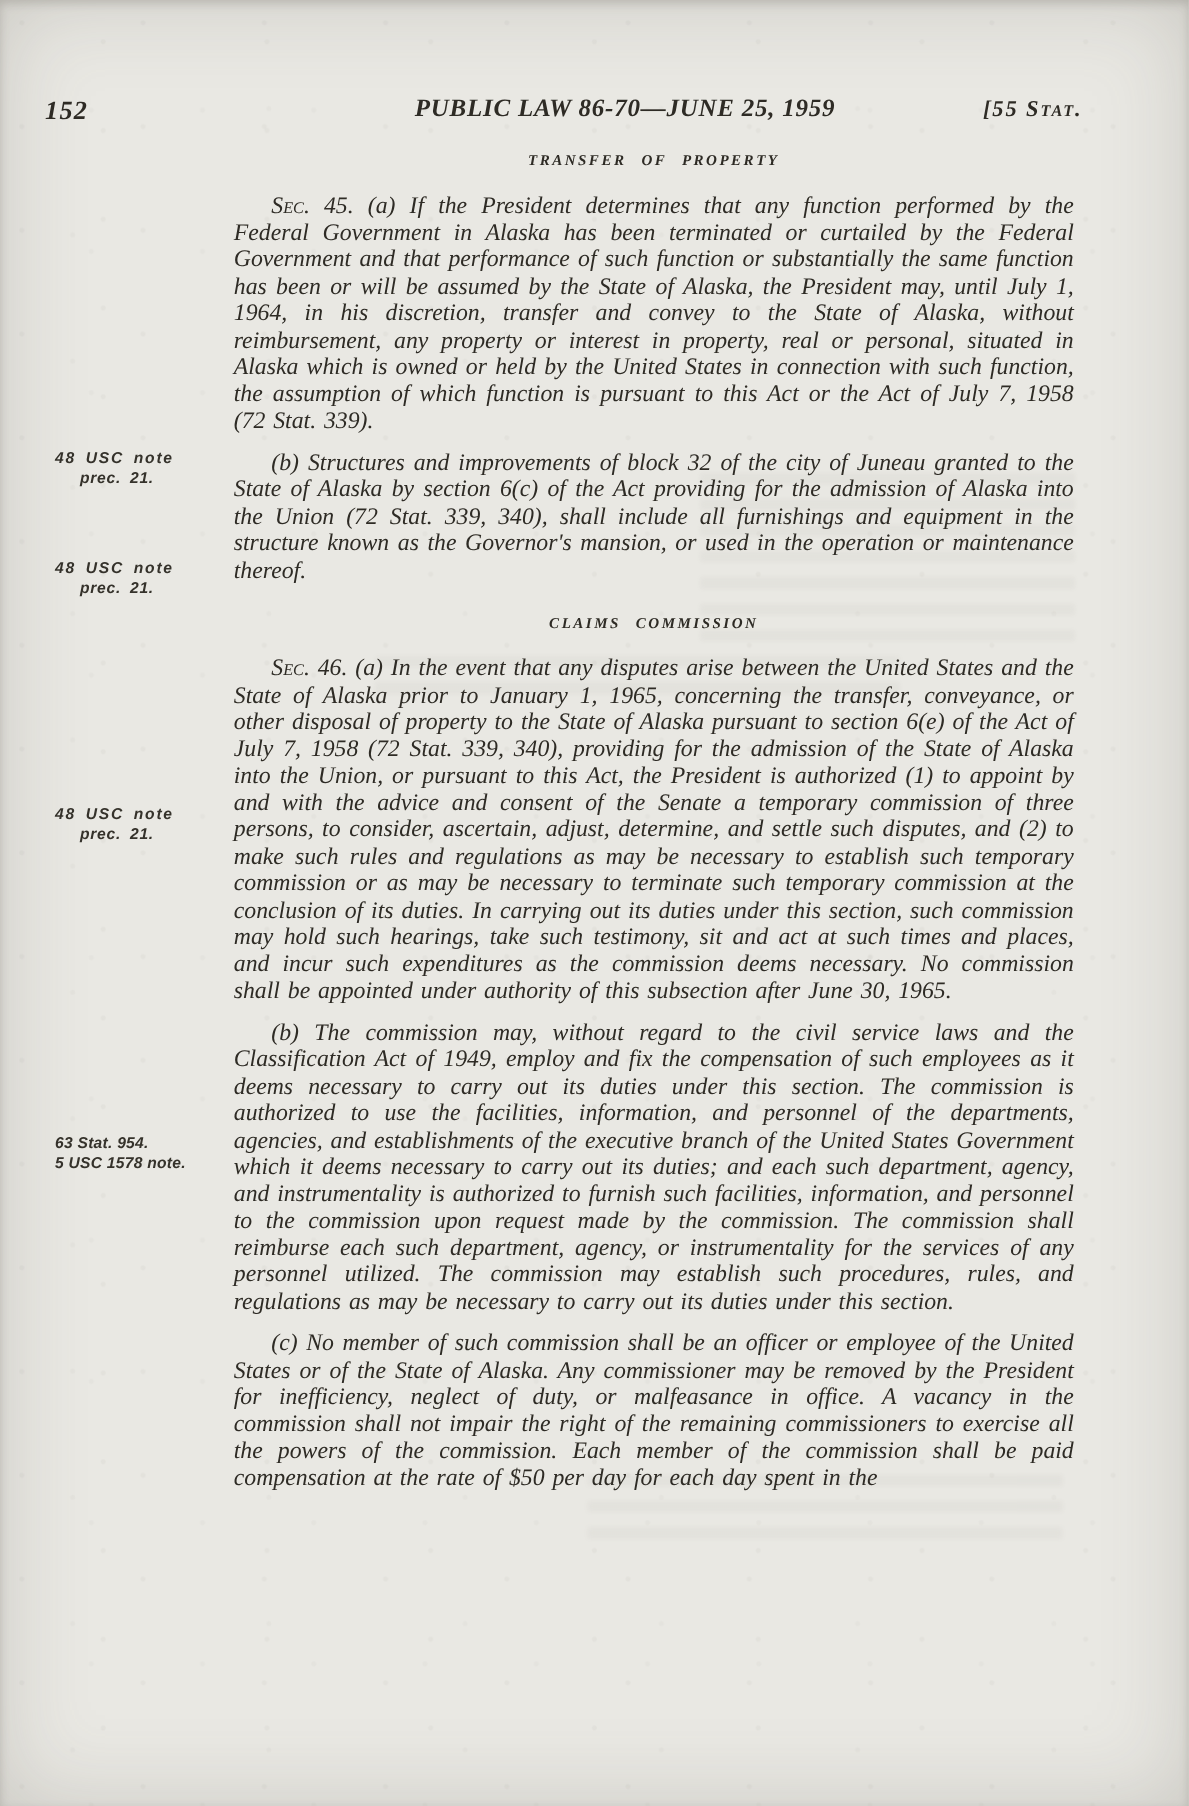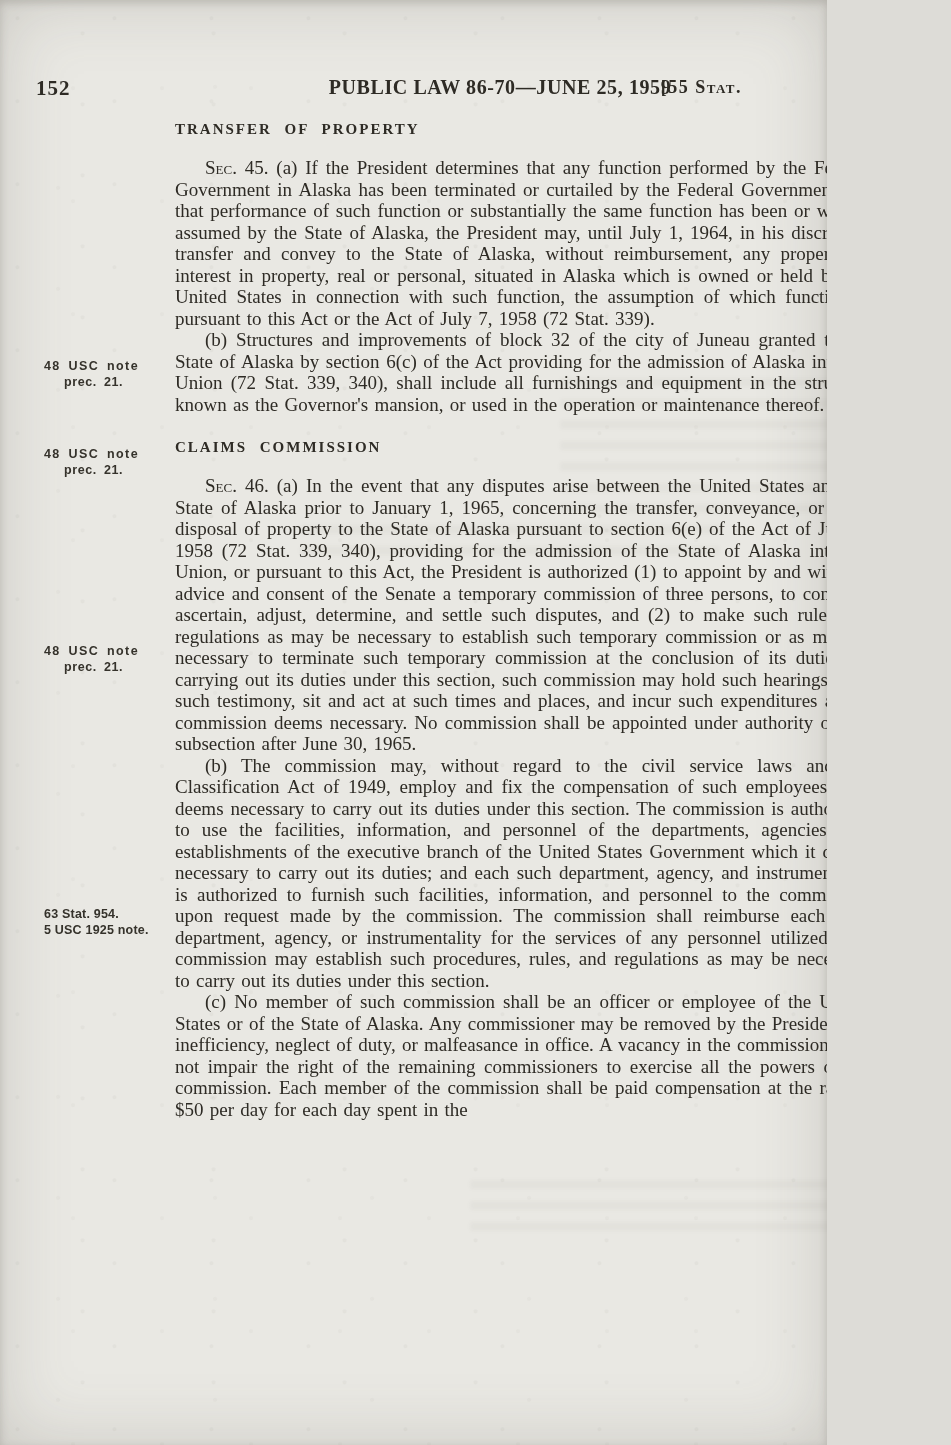--- a/index.html
+++ b/index.html
@@ -2,33 +2,34 @@
 <html><head>
 <meta charset="utf-8">
 <style>
   html, body {
     margin: 0;
     padding: 0;
     background: #dddcd7;
   }
   .page {
     position: relative;
-    width: 827px;
+    width: 951px;
     height: 1445px;
     background-color: #e9e8e3;
     background-image:
       radial-gradient(circle at 18% 22%, rgba(110,105,95,0.05) 0 1.5px, transparent 2.5px),
       radial-gradient(circle at 63% 47%, rgba(110,105,95,0.05) 0 1.5px, transparent 2.5px),
       radial-gradient(circle at 82% 78%, rgba(110,105,95,0.04) 0 1.5px, transparent 2.5px),
       radial-gradient(circle at 37% 86%, rgba(110,105,95,0.04) 0 1.5px, transparent 2.5px);
     background-size: 97px 83px, 131px 71px, 89px 113px, 157px 101px;
     box-shadow: inset 0 0 70px rgba(95,92,84,0.22), inset 0 3px 8px rgba(95,92,84,0.25);
     overflow: hidden;
     font-family: "Liberation Serif", serif;
     color: #2e2b25;
+    font-style: italic;
   }
 
   
   .artifact {
     position: absolute;
     background: repeating-linear-gradient(
       180deg,
       rgba(100,95,85,0.10) 0 9px,
       transparent 9px 21px);
     filter: blur(2px);
@@ -72,32 +73,33 @@
     letter-spacing: 1.5px;
   }
 
   .body-column {
     position: absolute;
     left: 175px;
     top: 122px;
     width: 696px;
   }
   .section-heading {
-    font-size: 15px;
+    font-size: 12px;
     font-weight: bold;
     line-height: 1;
+    text-align: center;
     letter-spacing: 2px;
     word-spacing: 7px;
     margin: 0 0 20px 0;
   }
   .section-heading.later {
     margin-top: 25px;
   }
   .para {
-    margin: 0;
+    margin: 12px;
     font-size: 19px;
     line-height: 21.5px;
     text-align: justify;
     text-indent: 30px;
     word-spacing: 1.5px;
   }
   .sc {
     font-variant: small-caps;
   }
 
@@ -147,21 +149,21 @@
     <div class="margin-note spaced" style="top:446px;">
       <div>48 USC note</div>
       <div class="indent2">prec. 21.</div>
     </div>
     <div class="margin-note spaced" style="top:643px;">
       <div>48 USC note</div>
       <div class="indent2">prec. 21.</div>
     </div>
     <div class="margin-note tight" style="top:906px;">
       <div>63 Stat. 954.</div>
-      <div>5 USC 1925 note.</div>
+      <div>5 USC 1578 note.</div>
     </div>
   </aside>
 
   <main class="body-column">
 
     <h2 class="section-heading">TRANSFER OF PROPERTY</h2>
 
     <p class="para"><span class="sc">Sec. 45.</span> <span>(a) If the President determines that any function performed by the Federal Government in Alaska has been terminated or curtailed by the Federal Government and that performance of such function or substantially the same function has been or will be assumed by the State of Alaska, the President may, until July 1, 1964, in his discretion, transfer and convey to the State of Alaska, without reimbursement, any property or interest in property, real or personal, situated in Alaska which is owned or held by the United States in connection with such function, the assumption of which function is pursuant to this Act or the Act of July 7, 1958 (72 Stat. 339).</span></p>
 
     <p class="para"><span class="sc"></span><span>(b) Structures and improvements of block 32 of the city of Juneau granted to the State of Alaska by section 6(c) of the Act providing for the admission of Alaska into the Union (72 Stat. 339, 340), shall include all furnishings and equipment in the structure known as the Governor's mansion, or used in the operation or maintenance thereof.</span></p>

